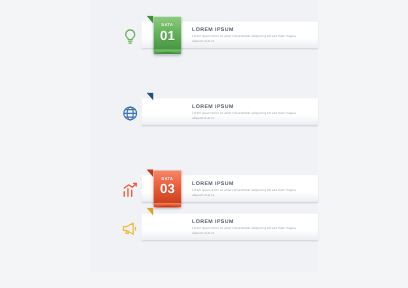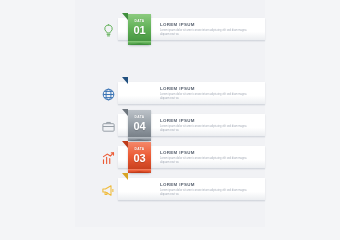--- a/index.html
+++ b/index.html
@@ -110,36 +110,20 @@
         <svg viewBox="0 0 24 24" fill="none" stroke="#3a74b5" stroke-width="1.6">
           <circle cx="12" cy="12" r="8.5"></circle>
           <ellipse cx="12" cy="12" rx="4" ry="8.5"></ellipse>
           <path d="M3.5 12h17M5 7h14M5 17h14"></path>
         </svg>
       </div>
       <div class="heading">LOREM IPSUM</div>
       <div class="body">Lorem ipsum dolor sit amet consectetuer adipiscing elit sed diam magna aliquam erat vo.</div>
     </div>
 
-    <div class="row" style="top:108px">
-      <div class="bar"></div>
-      <div class="fold" style="background: rgb(110, 118, 126); clip-path: polygon(0px 0px, 100% 0px, 100% 100%);"></div>
-      <div class="ribbon" style="background: linear-gradient(rgb(188, 194, 200) 0%, rgb(152, 160, 168) 45%, rgb(110, 118, 126) 100%); box-shadow: rgba(80, 90, 105, 0.3) 0px 1px 2px;">
-        <div class="ribbon-text">DATA</div>
-        <div class="ribbon-num">04</div>
-      </div>
-      <div class="icon">
-        <svg viewBox="0 0 24 24" fill="none" stroke="#98a0a8" stroke-width="1.6" stroke-linejoin="round">
-          <rect x="3" y="7.5" width="18" height="12" rx="1.5"></rect>
-          <path d="M9 7.5V5.5h6v2M3 12h18"></path>
-        </svg>
-      </div>
-      <div class="heading">LOREM IPSUM</div>
-      <div class="body">Lorem ipsum dolor sit amet consectetuer adipiscing elit sed diam magna aliquam erat vo.</div>
-    </div>
 
     <div class="row" style="top:140px">
       <div class="bar"></div>
       <div class="fold" style="background: rgb(191, 58, 25); clip-path: polygon(0px 0px, 100% 0px, 100% 100%);"></div>
       <div class="ribbon" style="background: linear-gradient(rgb(244, 136, 106) 0%, rgb(236, 91, 53) 45%, rgb(191, 58, 25) 100%); box-shadow: rgba(80, 90, 105, 0.3) 0px 1px 2px;">
         <div class="ribbon-text">DATA</div>
         <div class="ribbon-num">03</div>
       </div>
       <div class="icon">
         <svg viewBox="0 0 24 24" fill="none" stroke="#ec5b35" stroke-width="1.8" stroke-linecap="round">

